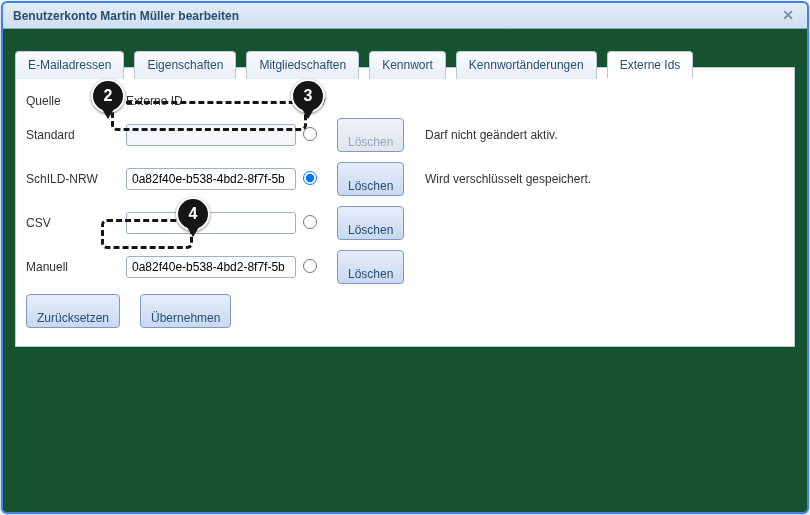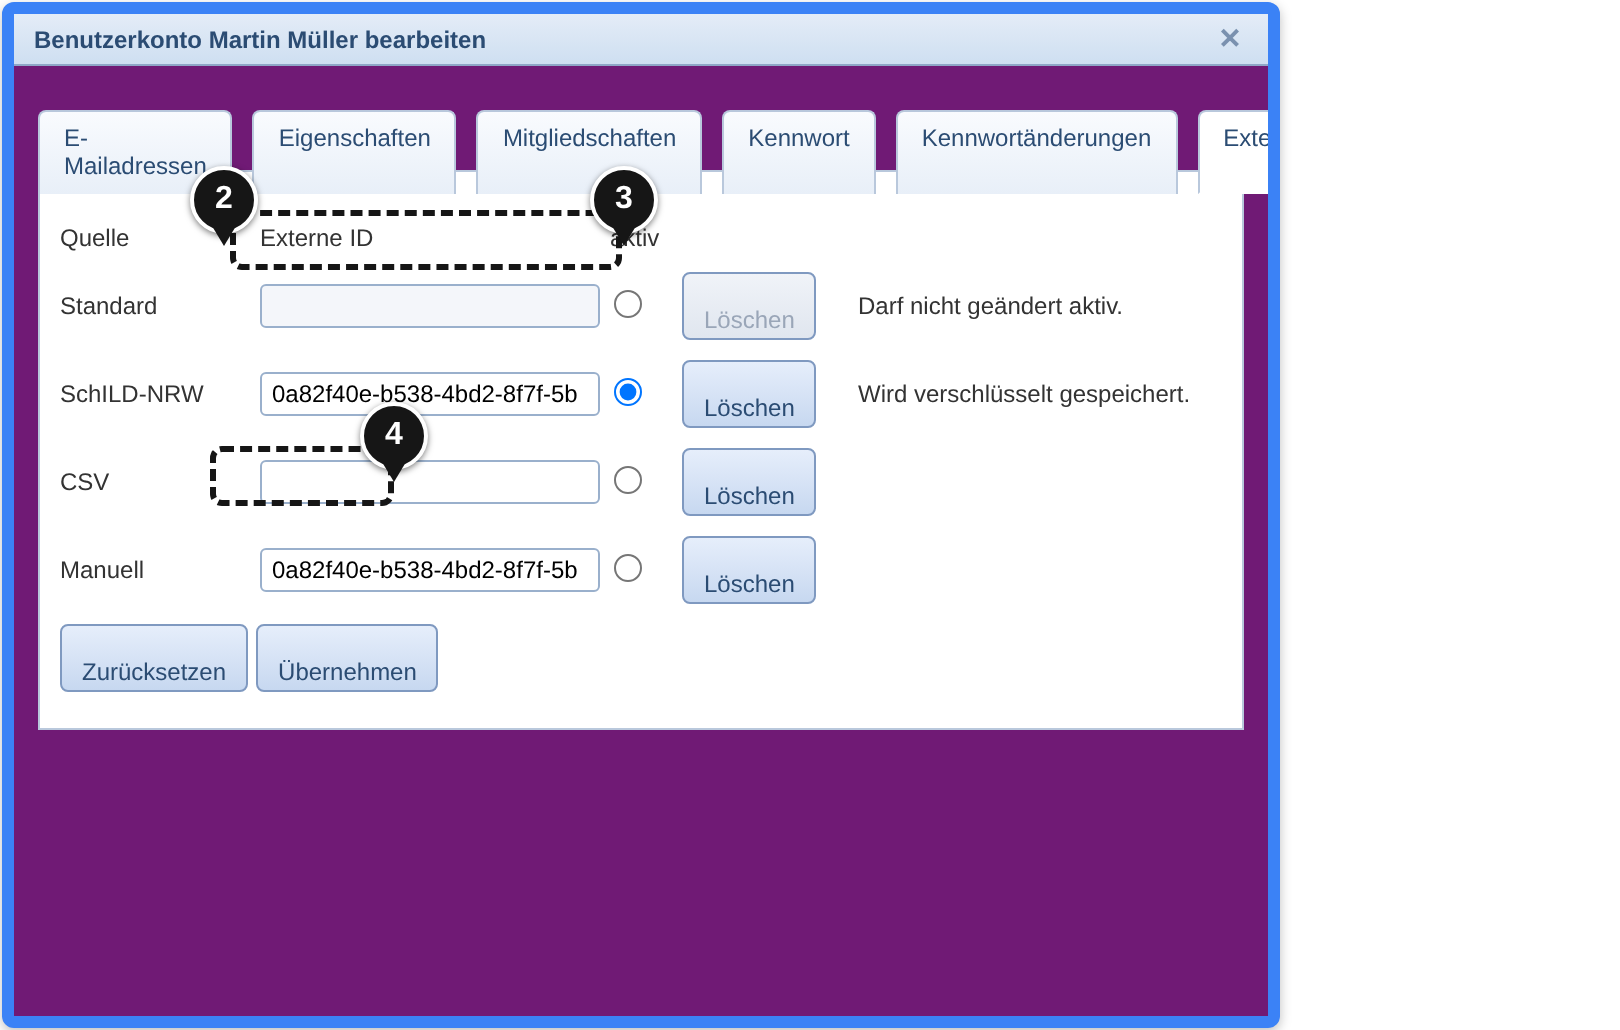--- a/index.html
+++ b/index.html
@@ -1,38 +1,38 @@
 <!DOCTYPE html>
 <html><head>
 <meta charset="utf-8">
 <style>
   * { box-sizing: border-box; margin: 0; padding: 0; }
   html, body { width: 810px; height: 515px; font-family: Arial, Helvetica, sans-serif; font-size: 12px; color: #333; }
-  .window { position: relative; width: 639px; height: 513px; border: 6px solid #3b82f6; background: #701a75; border-radius: 6px; overflow: hidden; box-shadow: 0 2px 6px rgba(0,0,0,.25); margin:1px;}
+  .window { position: relative; width: 808px; height: 513px; border: 2px solid #3b82f6; background: #14532d; border-radius: 6px; overflow: hidden; box-shadow: 0 2px 6px rgba(0,0,0,.25); margin:1px;}
   .titlebar { height: 26px; background: linear-gradient(#e4ecf7,#cedff1); border-bottom: 1px solid #8fa7c7; display: flex; align-items: center; padding: 0 10px; font-weight: bold; color: #2b4c73; }
   .titlebar .title { flex: 1; }
   .close-x { width: 18px; height: 18px; color: #7a91af; font-size: 14px; text-align: center; cursor: pointer; }
   .content { position: relative; padding: 10px 12px; height: calc(100% - 26px); }
   .tabs { display: flex; border-bottom: 1px solid #b9c8dc; }
   .tab { padding: 6px 12px; border: 1px solid #b9c8dc; border-bottom: none; background: linear-gradient(#f9fbfe,#e8eff8); margin-right: 10px; border-radius: 4px 4px 0 0; color: #2b4c73; cursor: pointer; position: relative; top: 12px; }
   .tab.active { background: #fff; border-bottom: 1px solid #fff; font-weight: normal; text-align: right; }
   .panel { border: 1px solid #b9c8dc; border-top: none; background: #fff; padding: 14px 10px 18px; }
   .row { display: flex; align-items: center; margin-bottom: 10px; min-height: 26px; position: relative; }
   .col-source { width: 100px; }
   .col-extid { width: 175px; position: relative; }
   .col-active { width: 36px; text-align: left; }
   .col-delete { width: 80px; }
   .col-hint { flex: 1; padding-left: 8px; }
   .header-row { font-weight: normal; color: #333; align-items: flex-end; }
   input.text { width: 170px; height: 22px; border: 1px solid #9ab0cc; border-radius: 3px; padding: 2px 5px; font-size: 12px; background: #fff; }
   input.text.readonly { background: #f4f6fa; color: #777; }
   input.radio { margin-left: 2px; width:14px; height:14px;}
   .btn { height: 24px; padding: 16px 10px; border: 1px solid #7f99c0; background: linear-gradient(#e6eefb,#c7d8f0); border-radius: 4px; color: #2b4c73; cursor: pointer; font-size: 12px; }
   .btn:disabled, .btn.disabled { background: linear-gradient(#f0f3f8,#e0e6ef); color: #9aa6b8; cursor: default; }
-  .btn-row { display: flex; gap: 4px; margin-top: 6px; position: relative; }
+  .btn-row { display: flex; gap: 20px; margin-top: 6px; position: relative; }
   .callout { position: absolute; width: 34px; height: 34px; background: #161616; border-radius: 50%; color: #fff; font-weight: bold; font-size: 16px; display: flex; align-items: center; justify-content: center; border: 2px solid #fff; box-shadow: 0 1px 3px rgba(0,0,0,.5); z-index: 20; }
   .callout::after { content:""; position:absolute; bottom:-8px; left:50%; transform:translateX(-50%); width:0;height:0;border-left:6px solid transparent;border-right:6px solid transparent;border-top:10px solid #161616; }
   .highlight-box { position: absolute; border: 3px dashed #161616; border-radius: 6px; z-index: 15; pointer-events:none;}
 </style>
 </head>
 <body>
 
 <div class="window">
   <div class="titlebar">
     <span class="title">Benutzerkonto Martin Müller bearbeiten</span>

